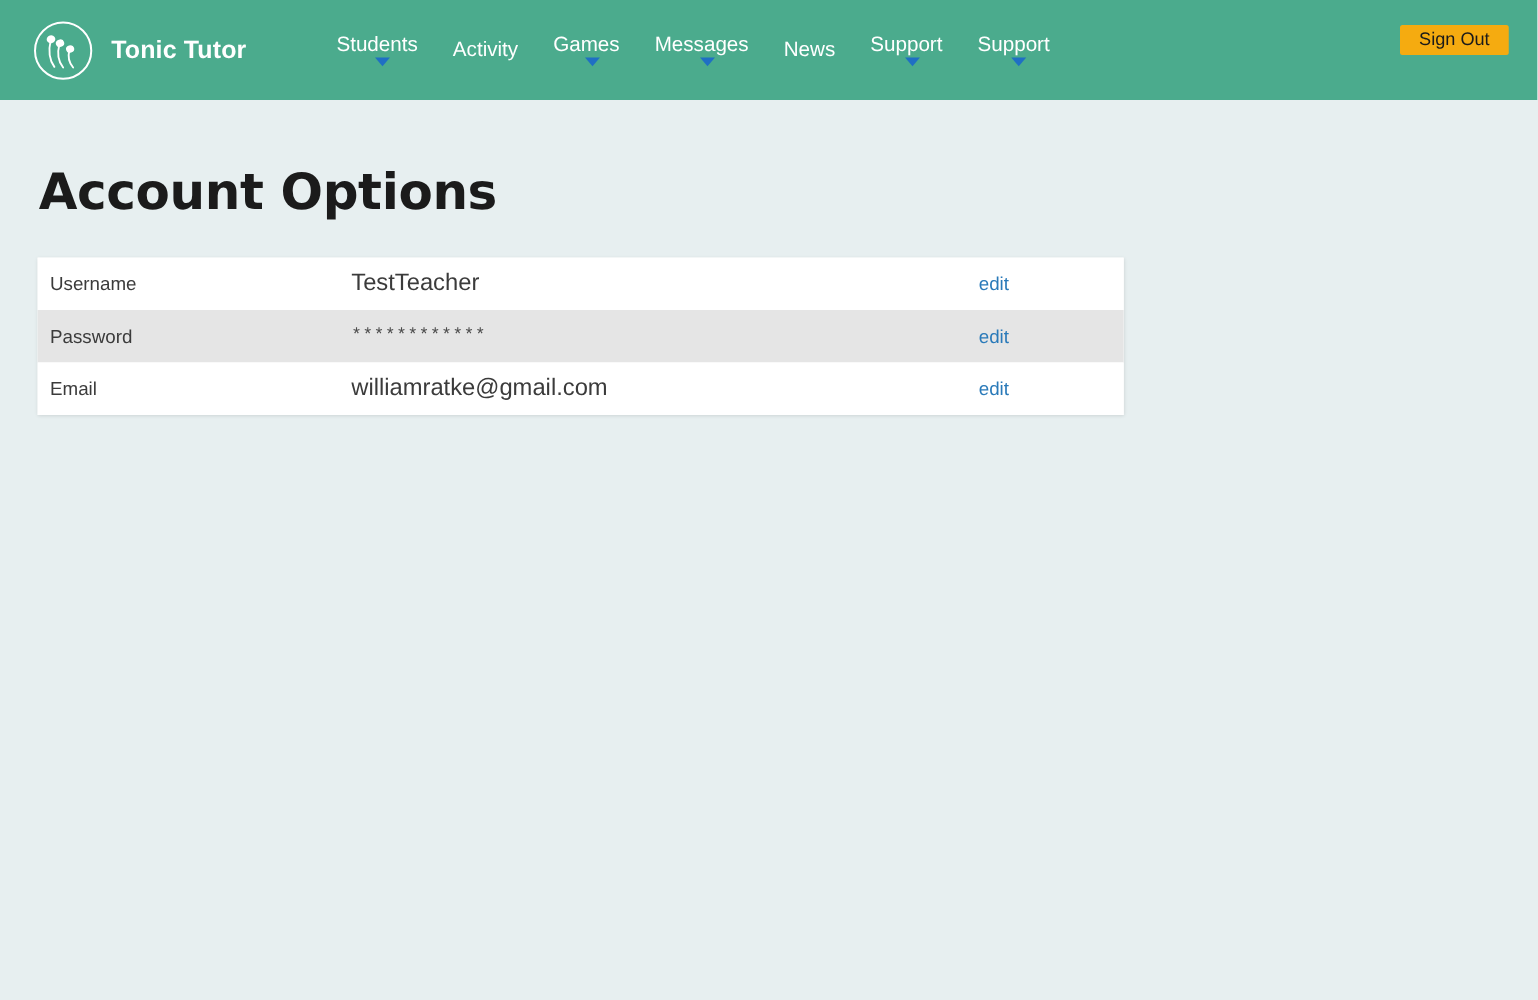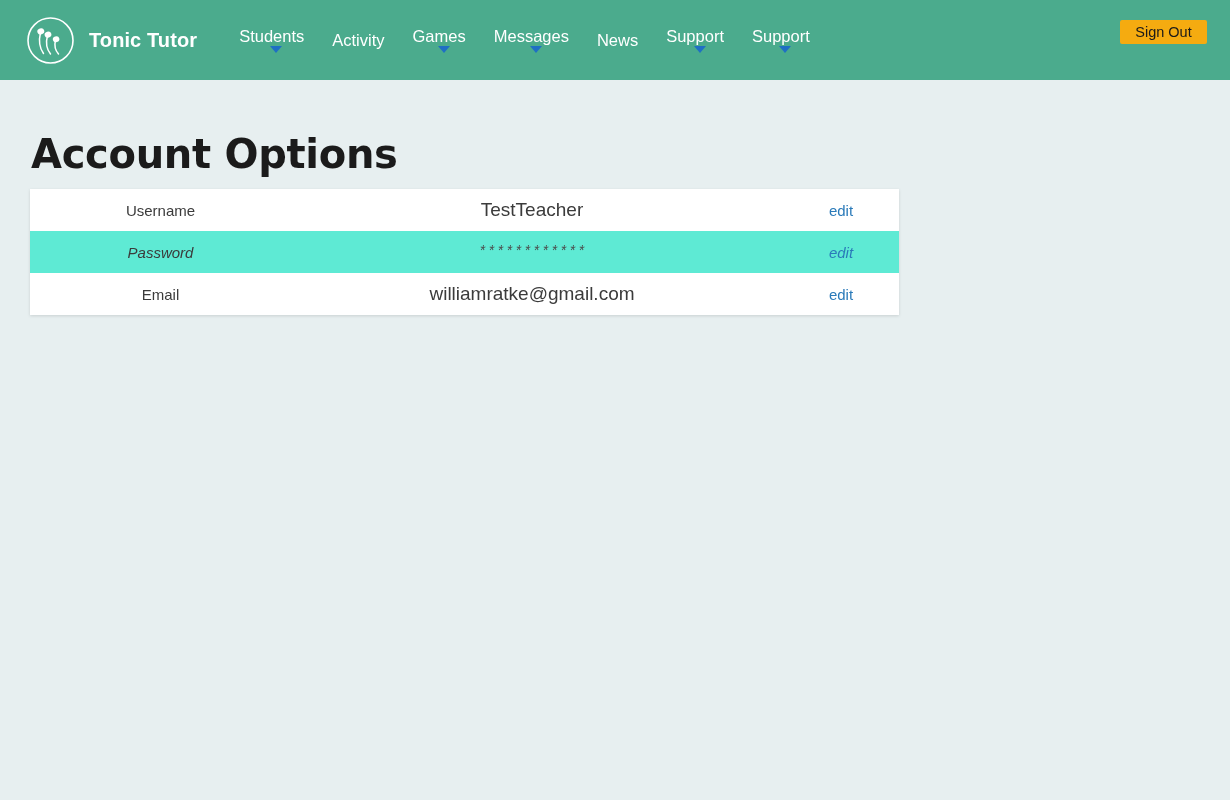--- a/index.html
+++ b/index.html
@@ -18,20 +18,21 @@
 
   
   .navbar {
     position: relative;
     height: 80px;
     width: 100%;
     background: #4bab8d;
     display: flex;
     align-items: center;
     padding: 0 24px 0 24px;
+    gap: 30px;
   }
 
   .brand {
     display: flex;
     align-items: center;
     flex: 0 0 auto;
   }
 
   .logo-mark {
     width: 49px;
@@ -107,37 +108,36 @@
     font-family: "DejaVu Sans", sans-serif;
     font-size: 40px;
     font-weight: bold;
     color: #1b1b1b;
     letter-spacing: -0.3px;
     margin-top: 51px;
     margin-left: 1px;
   }
 
   .options-table {
-    margin-top: 12px;
+    margin-top: 29px;
     width: 869px;
     background: #ffffff;
     box-shadow: 0 1px 3px rgba(0,0,0,0.13);
     overflow: hidden;
-    text-align: center;
   }
 
   .opt-row {
     display: flex;
     align-items: center;
     height: 42px;
     font-size: 15px;
     background: #ffffff;
   }
 
-  .opt-row.alt { background: #5eead4; font-style: italic; }
+  .opt-row.alt { background: #e5e5e5; }
 
   .opt-label {
     width: 251px;
     flex: 0 0 251px;
     padding-left: 10px;
     color: #3b3b3b;
     font-size: 15px;
   }
 
   .opt-value {

